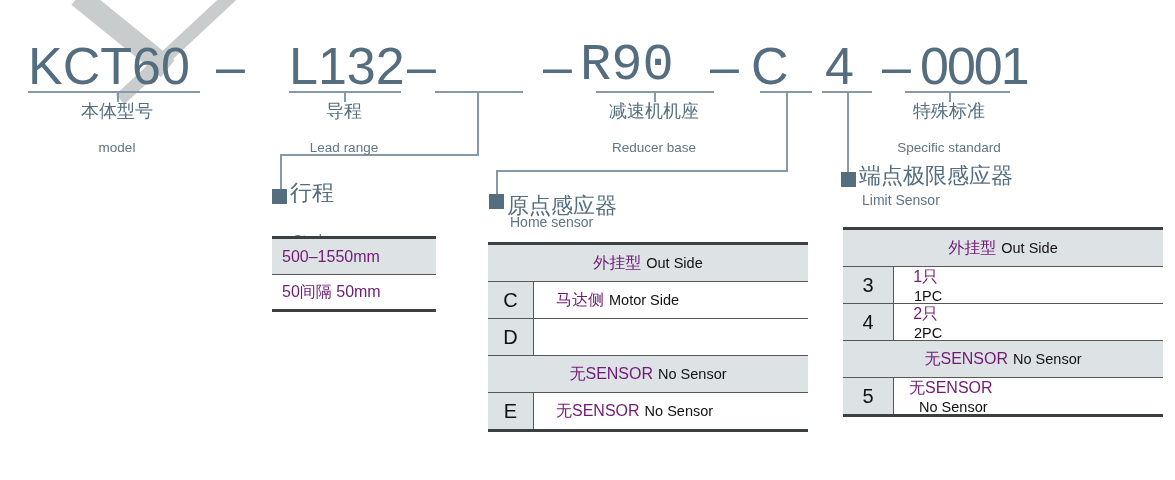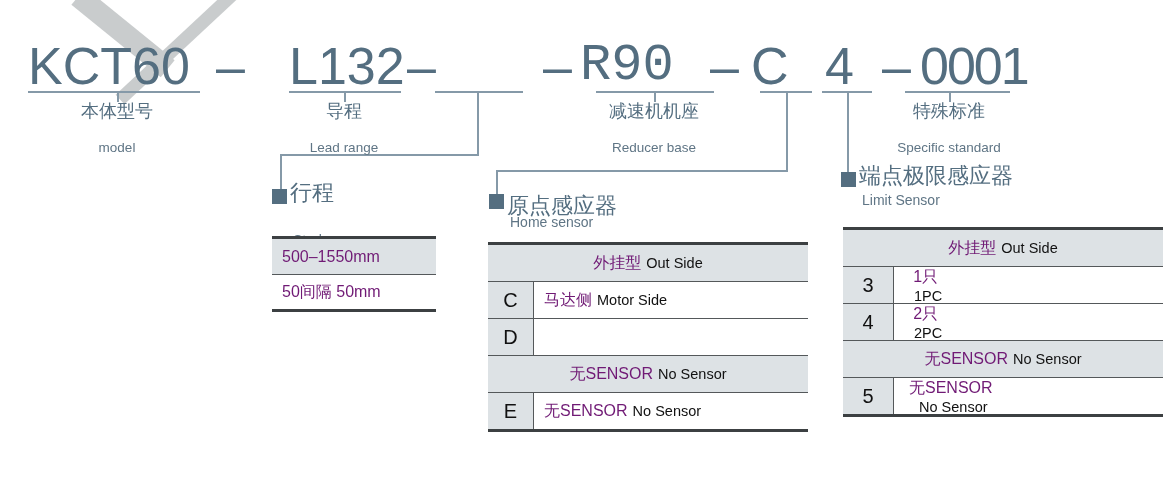--- a/index.html
+++ b/index.html
@@ -52,21 +52,21 @@
   .main{font-size:16px;color:#701a75;white-space:nowrap;}
   .sub{font-size:14.5px;color:#111;margin-left:5px;white-space:nowrap;}
   .code{flex:0 0 auto;display:flex;align-items:center;justify-content:center;
         border-right:1px solid #54585a;background:#dde2e5;font-size:20px;color:#111;}
   .desc{display:flex;align-items:center;}
   .stroke-tbl{left:272px;top:236px;width:164px;}
   .stroke-tbl .trow{height:35px;align-items:center;padding-left:10px;box-sizing:border-box;}
   .home-tbl{left:488px;top:242px;width:320px;}
   .home-tbl .trow{height:36px;}
   .home-tbl .code{width:45px;}
-  .home-tbl .desc{padding-left:10px;}
+  .home-tbl .desc{padding-left:22px;}
   .limit-tbl{left:843px;top:227px;width:320px;}
   .limit-tbl .trow{height:36px;}
   .limit-tbl .code{width:50px;}
   .limit-tbl .desc{padding-left:15px;flex-direction:column;}
 </style>
 </head>
 <body>
 
 <div id="page">
 

